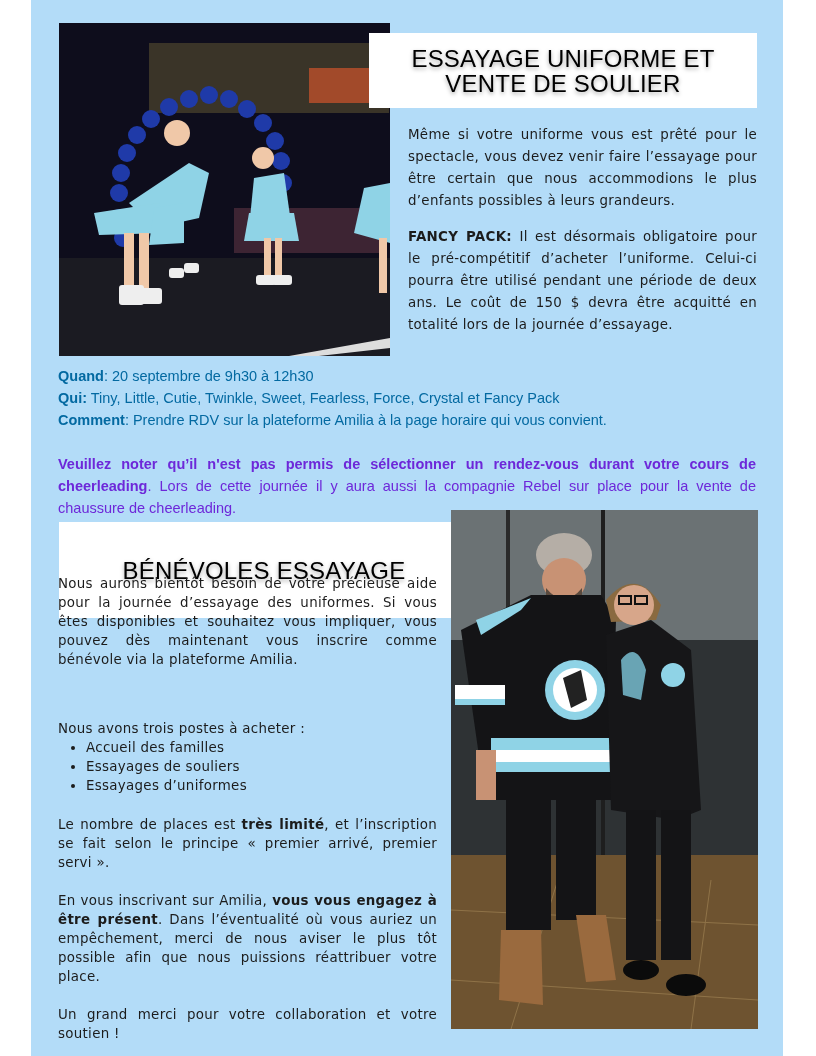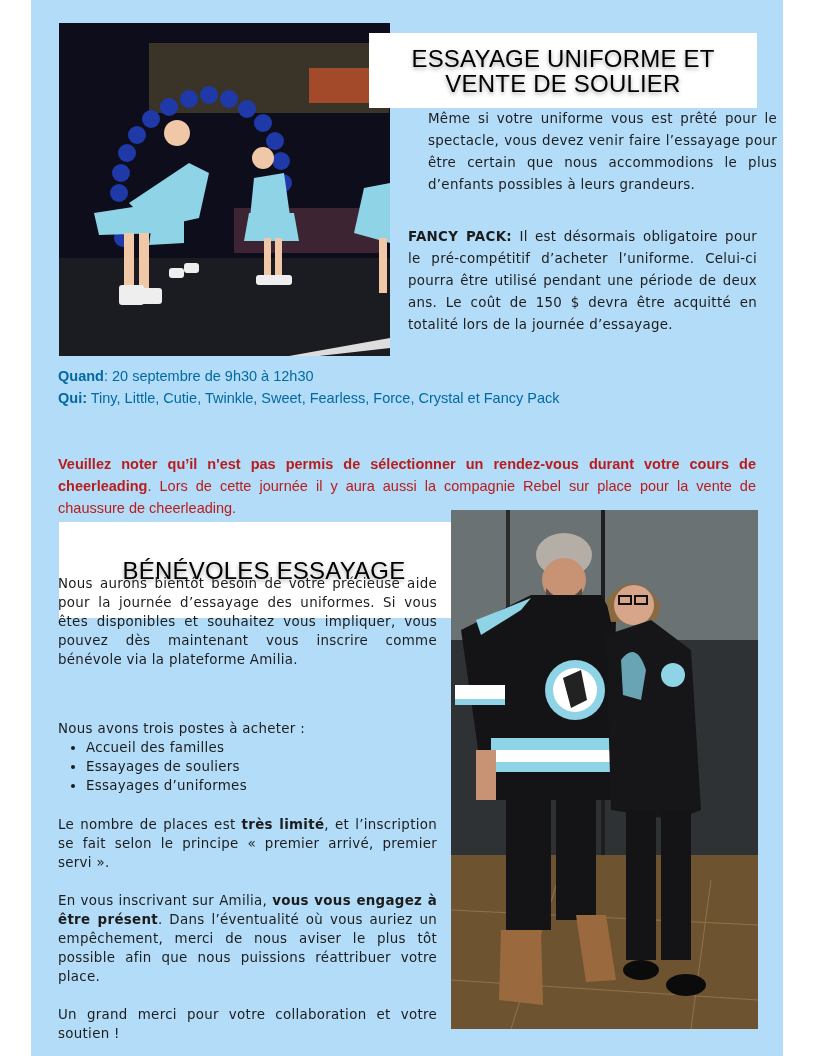--- a/index.html
+++ b/index.html
@@ -10,27 +10,27 @@
   .photo1 { left:59px; top:23px; width:331px; height:333px; background:#0d0d18; }
   .photo2 { left:451px; top:510px; width:307px; height:519px; background:#3a3a3a; }
   .title-box { position:absolute; background:#ffffff; display:flex; align-items:center; justify-content:center; text-align:center; }
   .title-box .t { font-family:"Liberation Sans", sans-serif; font-size:24px; line-height:25px; color:#000000;
                   text-shadow:0 2px 4px rgba(0,0,0,0.35); letter-spacing:0.2px; }
   .tb1 { left:369px; top:33px; width:388px; height:75px; }
   .tb2 { left:59px; top:522px; width:410px; height:96px; }
   .tb2 .t { font-size:24px; }
   .txt { position:absolute; font-size:13.4px; line-height:22px; color:#1c1c1c; letter-spacing:0.3px; }
   .justify { text-align:justify; }
-  .p1 { left:408px; top:108px; width:349px;margin-left:20px; }
+  .p1 { left:408px; top:124px; width:349px; }
   .p2 { left:408px; top:226px; width:349px; }
   .info { position:absolute; left:58px; top:365px; width:700px; font-family:"Liberation Sans", sans-serif;
           font-size:14.5px; line-height:22px; color:#0369a1; }
   .info b { font-weight:bold; }
   .note { position:absolute; left:58px; top:453px; width:698px; font-family:"Liberation Sans", sans-serif;
-          font-size:14.5px; line-height:22px; color:#b91c1c; text-align:justify; }
+          font-size:14.5px; line-height:22px; color:#6d28d9; text-align:justify; }
   .vol { position:absolute; left:58px; width:379px; font-size:13.4px; line-height:19px; letter-spacing:0.3px; color:#1c1c1c; }
   .v1 { top:574px; text-align:justify; }
   .v2 { top:719px; }
   .v2 ul { margin:0; padding-left:28px; }
   .v2 li { margin:0; }
   .v3 { top:815px; text-align:justify; }
   .v4 { top:891px; text-align:justify; }
   .v5 { top:1005px; text-align:justify; }
   b { font-weight:bold; }
 </style>
@@ -102,20 +102,21 @@
 
 <div class="txt justify p1">Même si votre uniforme vous est prêté pour le spectacle, vous devez venir faire l’essayage pour être certain que nous accommodions le plus d’enfants possibles à leurs grandeurs.</div>
 
 <div class="txt justify p2">
   <b>FANCY PACK:</b><span> Il est désormais obligatoire pour le pré-compétitif d’acheter l’uniforme. Celui-ci pourra être utilisé pendant une période de deux ans. Le coût de 150 $ devra être acquitté en totalité lors de la journée d’essayage.</span>
 </div>
 
 <div class="info">
   <div><b>Quand</b><span>: 20 septembre de 9h30 à 12h30</span></div>
   <div><b>Qui:</b><span> Tiny, Little, Cutie, Twinkle, Sweet, Fearless, Force, Crystal et Fancy Pack</span></div>
+  <div><b>Comment</b><span>: Prendre RDV sur la plateforme Amilia à la page horaire qui vous convient.</span></div>
 </div>
 
 <div class="note">
   <b>Veuillez noter qu’il n'est pas permis de sélectionner un rendez-vous durant votre cours de cheerleading</b><span>. Lors de cette journée il y aura aussi la compagnie Rebel sur place pour la vente de chaussure de cheerleading.</span>
 </div>
 
 <div class="title-box tb2">
   <div class="t">BÉNÉVOLES ESSAYAGE</div>
 </div>
 

